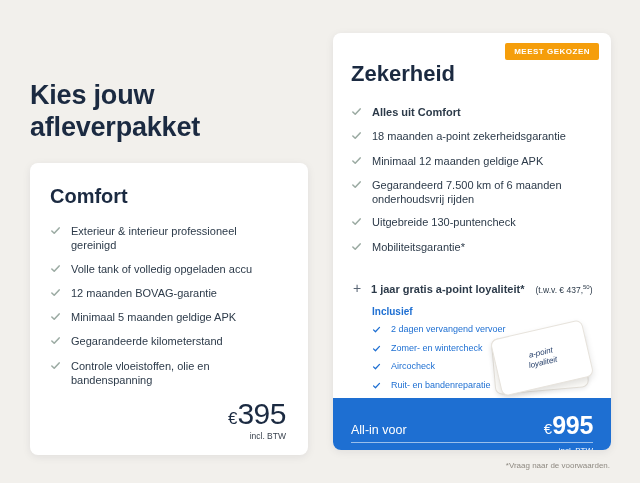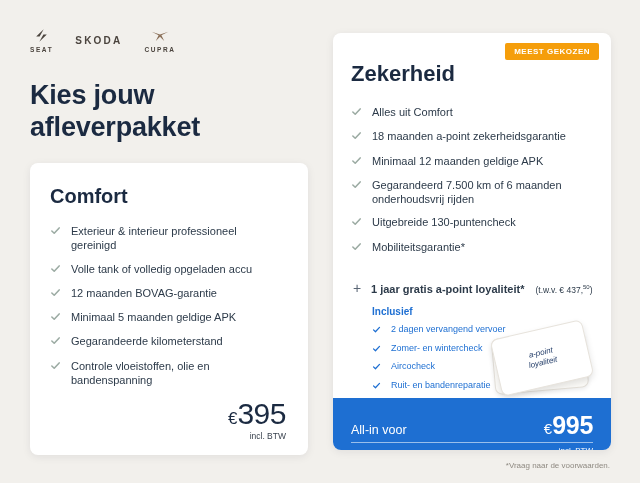--- a/index.html
+++ b/index.html
@@ -24,21 +24,21 @@
   .card-title{font-weight:700;color:var(--navy,#1B2A41)}
   .comfort .card-title{font-size:20px;margin-bottom:16px}
   .zekerheid .card-title{font-size:22px;margin:8px 0 18px}
 
   .check-list{list-style:none}
   .check-item{display:flex;gap:9px;margin-bottom:9px;font-size:11px;line-height:1.3;color:#2C3A49}
   .check-icon{flex:0 0 12px;padding-top:1px}
   .check-icon svg{width:11px;height:11px;fill:none;stroke:var(--check,#9CABA3);
     stroke-width:1.7;stroke-linecap:round;stroke-linejoin:round}
   .check-text{max-width:208px}
-  .bold-first li.check-item:first-of-type .check-text{font-weight:400}
+  .bold-first li.check-item:first-of-type .check-text{font-weight:700}
 
   .price-block{position:absolute;right:22px;bottom:14px;text-align:right;color:var(--navy,#1B2A41)}
   .price-block .euro{font-size:17px}
   .price-block .amount{font-size:30px;font-weight:400;letter-spacing:-0.5px}
   .price-block .price-note{font-size:8.5px;color:#39424E}
 
   .badge{position:absolute;top:10px;right:12px;background:var(--orange,#F59E0B);color:#fff;
     font-size:8px;font-weight:700;letter-spacing:.5px;padding:4px 9px;border-radius:2px}
 
   .bonus{margin-top:26px}
@@ -72,37 +72,20 @@
   .bf-rule{height:1px;background:rgba(255,255,255,.55);margin:2px 0 3px}
   .bf-note{text-align:right;font-size:8px}
 
   .footnote{position:absolute;right:30px;top:461px;font-size:8px;color:#8F8A82}
 </style>
 </head>
 <body>
 
 <div class="page">
 
-  <div class="brands">
-    <div class="brand">
-      <svg class="brand-mark" viewBox="0 0 24 24">
-        <path d="M15.5 2 L3.5 13.5 h5.5 Z M8.5 22 L20.5 10.5 h-5.5 Z"></path>
-      </svg>
-      <span class="brand-label">SEAT</span>
-    </div>
-    <div class="brand">
-      <span class="brand-word">SKODA</span>
-    </div>
-    <div class="brand">
-      <svg class="brand-mark cupra" viewBox="0 0 28 20">
-        <path d="M2 4 L12 9 L8 17 L14 11 L20 17 L16 9 L26 4 L14 8 Z"></path>
-      </svg>
-      <span class="brand-label">CUPRA</span>
-    </div>
-  </div>
 
   <h1 class="headline">Kies jouw afleverpakket</h1>
 
   <section class="card comfort">
     <h2 class="card-title">Comfort</h2>
     <ul class="check-list">
 
         <li class="check-item">
           <span class="check-icon">
             <svg viewBox="0 0 12 12">

